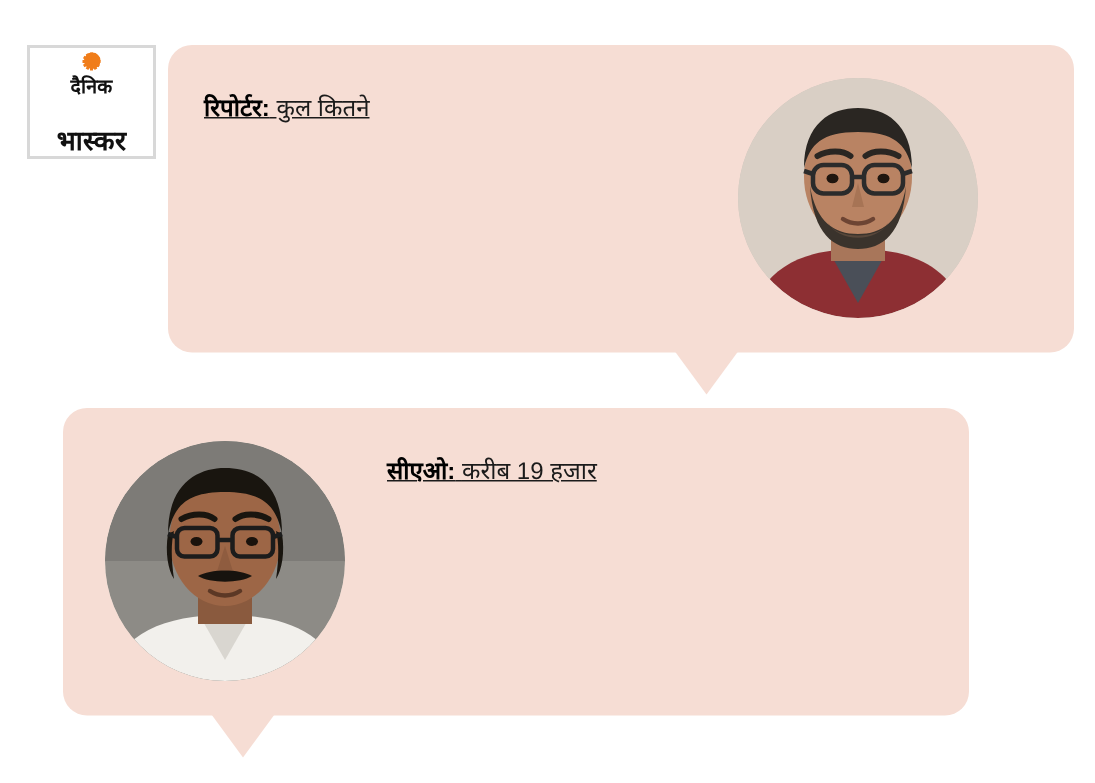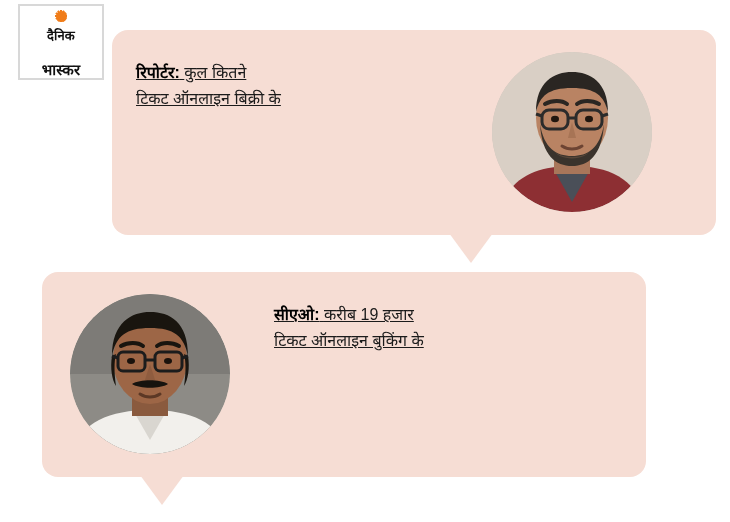--- a/index.html
+++ b/index.html
@@ -18,21 +18,21 @@
     width: 730px;
     height: 522px;
     background: #ffffff;
     box-sizing: border-box;
   }
 
   
   .logo-box {
     position: absolute;
     left: 18px;
-    top: 4px;
+    top: 30px;
     width: 86px;
     height: 76px;
     border: 2px solid #d8d8d8;
     background: #ffffff;
     box-sizing: border-box;
     display: flex;
     flex-direction: column;
     align-items: center;
     justify-content: center;
   }
@@ -65,21 +65,21 @@
     transform-origin: 50% 50%;
   }
   .logo-text {
     text-align: center;
     color: #111111;
     font-weight: bold;
     line-height: 1.05;
     font-family: "Liberation Sans", sans-serif;
   }
   .logo-text .l1 { font-size: 13px; display: block; letter-spacing: .2px;}
-  .logo-text .l2 { font-size: 15px; display: block; letter-spacing: .2px; margin-top: 20px;}
+  .logo-text .l2 { font-size: 18px; display: block; letter-spacing: .2px; margin-top: 20px;}
 
   
   .bubble {
     position: absolute;
     background: #f6ddd4;
     border-radius: 16px;
     box-sizing: border-box;
   }
   #bubble-reporter {
     left: 112px;
@@ -137,21 +137,21 @@
   .quote .speaker {
     font-weight: bold;
     color: #000000;
   }
   #quote-reporter {
     left: 136px;
     top: 60px;
     width: 350px;
   }
   #quote-ceo {
-    left: 274px;
+    left: 258px;
     top: 302px;
     width: 372px;
     text-align: left;
   }
   .line { display: block; white-space: nowrap; }
 </style>
 </head>
 <body>
 
 <div class="canvas">
@@ -170,21 +170,20 @@
       <span class="l1">दैनिक</span>
       <span class="l2">भास्कर</span>
     </div>
   </div>
 
   <div class="bubble" id="bubble-reporter"></div>
   <div class="tail" id="tail-reporter"></div>
 
   <div class="quote" id="quote-reporter">
     <span class="line"><span class="speaker">रिपोर्टर:</span> <span>कुल कितने</span></span>
-    <span class="line">टिकट ऑनलाइन बिक्री के</span>
   </div>
 
   <div class="portrait" id="portrait-reporter">
     <svg viewBox="0 0 160 160" xmlns="http://www.w3.org/2000/svg">
       <defs>
         <clipPath id="cr">
             <circle cx="80" cy="80" r="80"></circle>
           </clipPath>
       </defs>
       <g clip-path="url(#cr)">
@@ -265,16 +264,15 @@
 
         <path d="M62 90 C70 85 90 85 98 90 C90 95 70 95 62 90 Z" fill="#17130e"></path>
 
         <path d="M70 100 C76 104 84 104 90 100" stroke="#5c3825" stroke-width="3" fill="none" stroke-linecap="round"></path>
       </g>
     </svg>
   </div>
 
   <div class="quote" id="quote-ceo">
     <span class="line"><span class="speaker">सीएओ:</span> <span>करीब 19 हजार</span></span>
-    <span class="line">टिकट ऑनलाइन बुकिंग के</span>
   </div>
 
 </div>
 
 </body></html>

